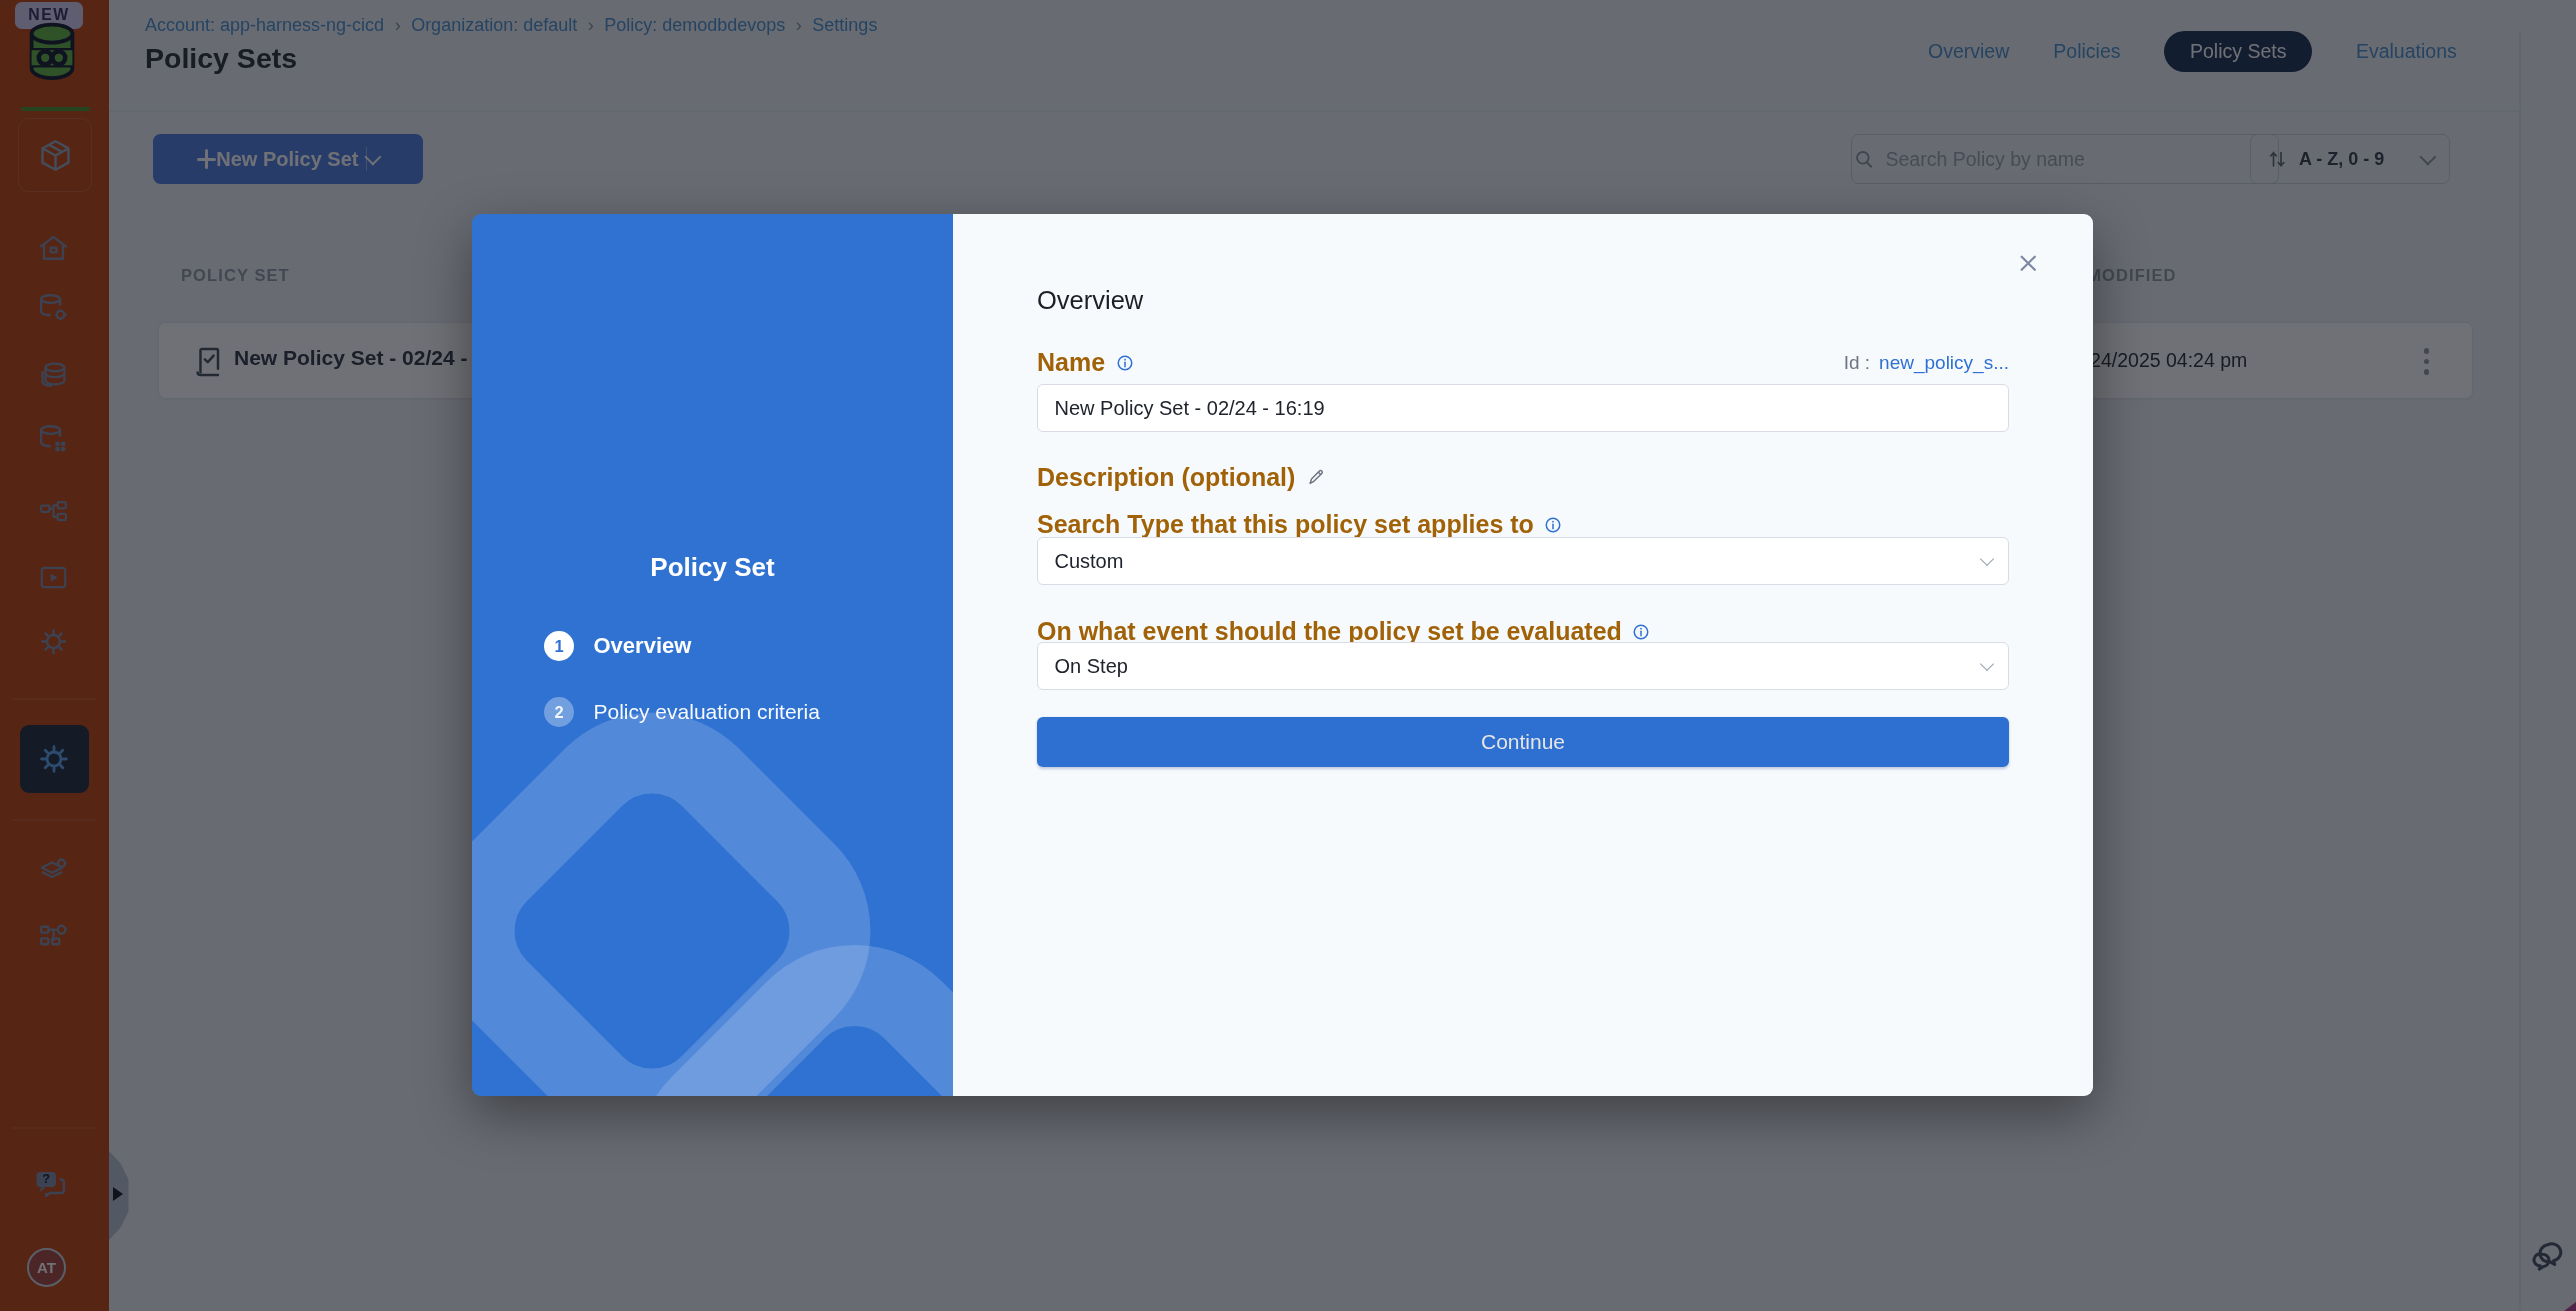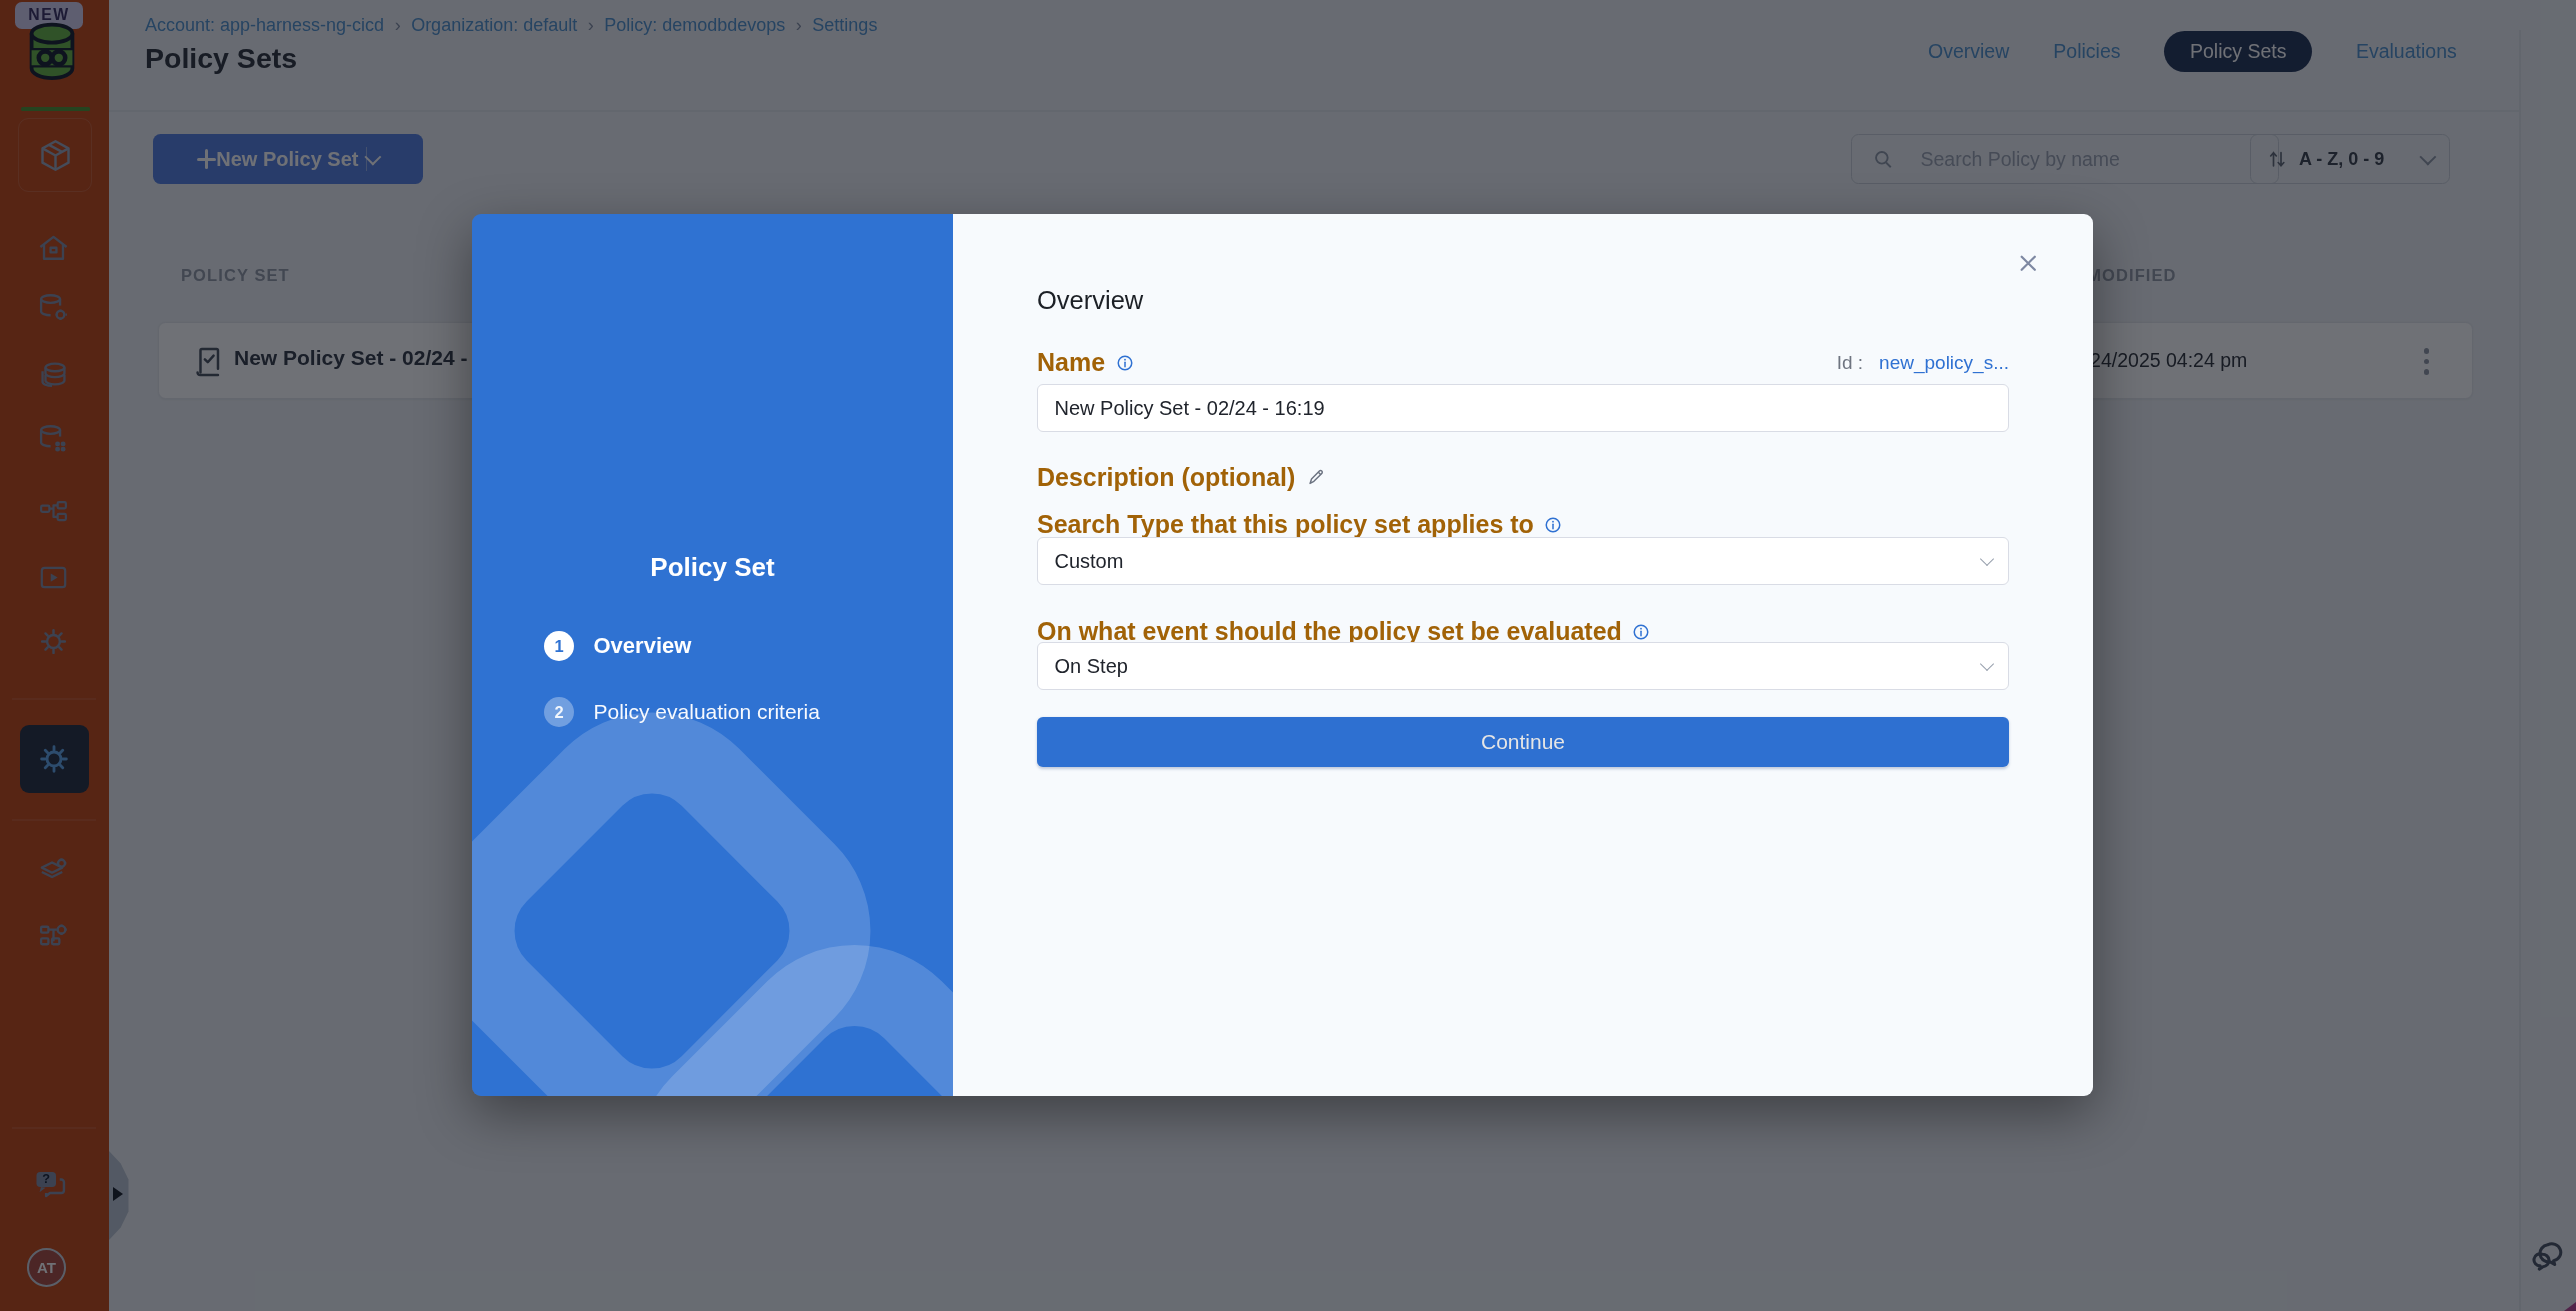--- a/index.html
+++ b/index.html
@@ -43,21 +43,21 @@
   .new-btn .lbl{color:#fff;font-size:20px;font-weight:bold;}
   .plus{position:relative;width:19.5px;height:19.5px;}
   .plus::before,.plus::after{content:"";position:absolute;background:#fff;border-radius:1.5px;}
   .plus::before{left:8.3px;top:0;width:3px;height:19.5px;}
   .plus::after{left:0;top:8.3px;width:19.5px;height:3px;}
   .btn-sep{width:1.5px;height:24px;background:rgba(255,255,255,0.4);margin-left:7.5px;}
   .chev{width:9.8px;height:9.8px;border-right:2.3px solid #fff;border-bottom:2.3px solid #fff;
         transform:rotate(45deg);margin-top:-4.5px;}
   .chev.gray{border-color:#8a93a3;}
   .search-box{position:absolute;left:1851px;top:134px;width:428px;height:50px;border-radius:7.5px;
-              border:1.5px solid #c8cdd7;box-sizing:border-box;display:flex;align-items:center;gap:24px;padding:0 20px;}
+              border:1.5px solid #c8cdd7;box-sizing:border-box;display:flex;align-items:center;gap:8px;padding:0 1px;}
   .search-box input{border:none;outline:none;background:transparent;font-size:19.5px;color:#3a414c;flex:1;
                     font-family:"Liberation Sans",sans-serif;}
   .search-box input::placeholder{color:#98a0b0;}
   .sort-box{position:absolute;left:2250px;top:134px;width:200px;height:50px;border-radius:7.5px;
             border:1.5px solid #c8cdd7;box-sizing:border-box;display:flex;align-items:center;gap:10.5px;
             padding:0 15px;cursor:pointer;}
   .sort-lbl{font-size:18px;font-weight:bold;color:#343b46;flex:1;}
 
   
   .col-hdr{position:absolute;top:266px;font-size:16.5px;font-weight:bold;letter-spacing:1.1px;color:#8f96a4;}
@@ -83,21 +83,21 @@
   .step2 .step-dot{background:rgba(255,255,255,0.32);color:rgba(255,255,255,0.9);}
   .step1 .step-lbl{color:#fff;font-size:22px;font-weight:bold;}
   .step2 .step-lbl{color:rgba(255,255,255,0.96);font-size:21px;}
   .form-pane{flex:1;background:#f7fafd;border-radius:0 9px 9px 0;position:relative;}
   .close-x{position:absolute;right:48px;top:33px;width:33px;height:33px;display:flex;align-items:center;
            justify-content:center;cursor:pointer;}
   .form-inner{position:absolute;left:84px;top:0;width:972px;}
   .form-h{position:absolute;left:0;top:72px;font-size:25.5px;font-weight:500;color:#1c2026;}
   .lblrow{position:absolute;left:0;width:100%;display:flex;align-items:center;gap:10.5px;}
   .lbl-txt{font-size:25px;color:#a16207;font-weight:bold;}
-  .id-wrap{margin-left:auto;display:flex;gap:16px;align-items:center;}
+  .id-wrap{margin-left:auto;display:flex;gap:9px;align-items:center;}
   .id-pre{font-size:19px;color:#6e7480;}
   .id-link{font-size:19px;color:#2f71d2;cursor:pointer;}
   .t-input{position:absolute;left:0;width:100%;height:48px;border:1.5px solid #d9dce5;border-radius:6px;
            background:#fff;box-sizing:border-box;font-size:20px;color:#20242c;padding:0 16.5px;outline:none;
            font-family:"Liberation Sans",sans-serif;}
   .sel{position:absolute;left:0;width:100%;height:48px;border:1.5px solid #d9dce5;border-radius:6px;background:#fff;
        box-sizing:border-box;display:flex;align-items:center;padding:0 16.5px;font-size:20px;color:#20242c;cursor:pointer;}
   .sel .chev{border-color:#98a0ad;border-width:1.9px;margin-left:auto;width:9px;height:9px;}
   .continue-btn{position:absolute;left:0;top:503px;width:100%;height:50px;background:#2e70d1;border-radius:6px;
                 color:#e5e5e5;font-size:21px;font-weight:500;display:flex;align-items:center;justify-content:center;

